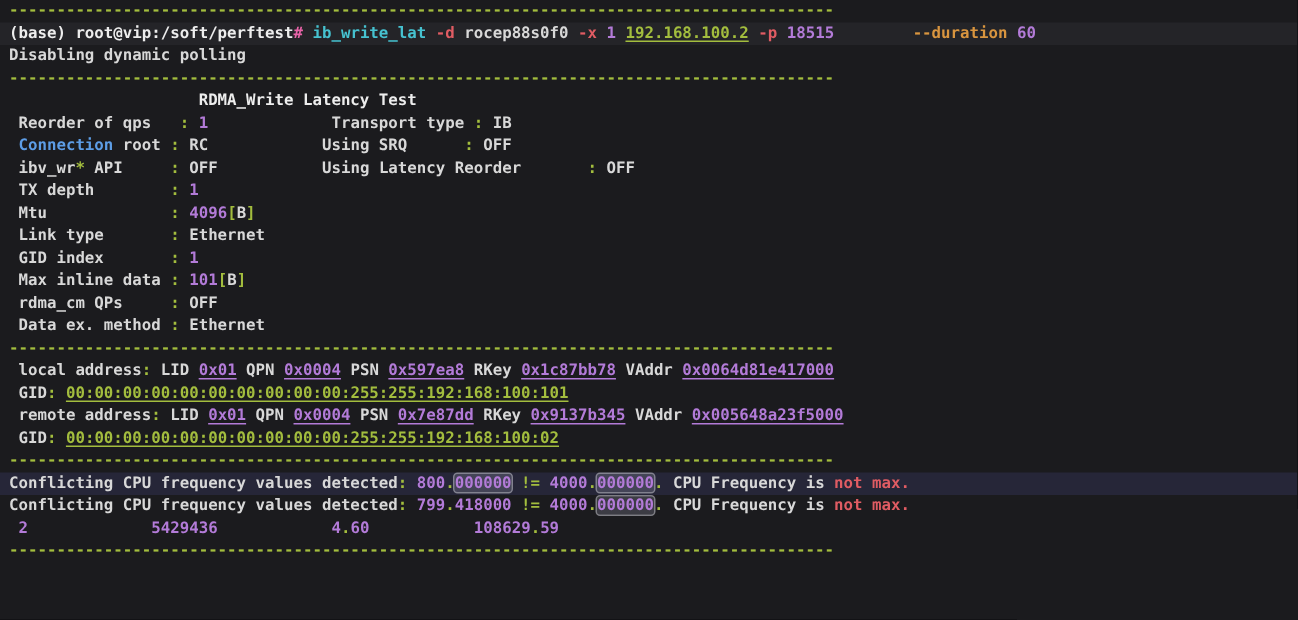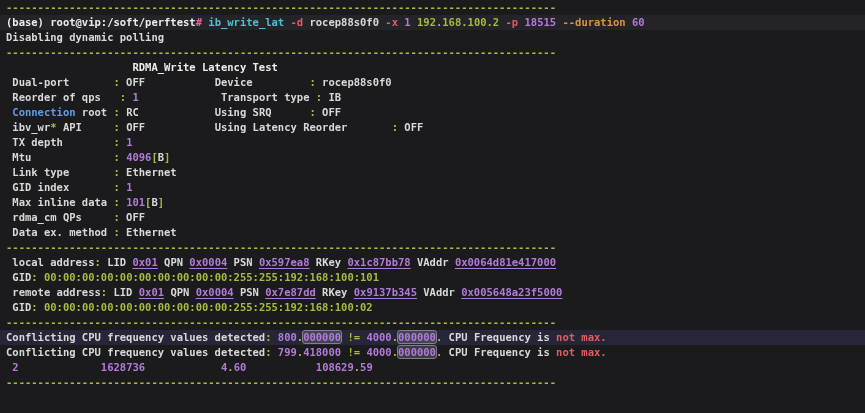--- a/index.html
+++ b/index.html
@@ -13,53 +13,52 @@
     line-height:15px;
     font-weight:600;
     color:var(--fg);
   }
   .line{white-space:pre;height:15px;padding-left:6px;}
   .hl-prompt{background:var(--prompt_hl);}
   .hl-row{background:var(--row_hl);}
   .fg{color:var(--fg);}
   .b{color:var(--bold);font-weight:700;}
   .sep,.oli{color:var(--olive);}
-  .oliu{color:var(--olive);text-decoration-thickness:1px;text-underline-offset:2px;}
+  .oliu{color:var(--olive);text-decoration:underline;text-decoration-thickness:1px;text-underline-offset:2px;}
   .pur{color:var(--purple);}
   .puru{color:var(--purple);text-decoration:underline;text-decoration-thickness:1px;text-underline-offset:2px;}
   .box{color:var(--purple);background:var(--match_bg);outline:1px solid var(--match_border);border-radius:2px;text-align:center;}
   .cy{color:var(--cyan);font-weight:700;}
   .red{color:var(--red);}
-  .org{color:var(--orange);}
+  .org{color:var(--orange);margin-left:46px;}
   .pk{color:var(--pink);}
   .bl{color:var(--blue);}
 </style>
 </head>
 <body>
 
 <div class="terminal">
     <div class="line"><span class="sep">---------------------------------------------------------------------------------------</span></div>
     <div class="line hl-prompt"><span class="b">(base) root@vip:/soft/perftest</span><span class="pk">#</span><span class="fg"> </span><span class="cy">ib_write_lat</span><span class="fg"> </span><span class="red">-d</span><span class="fg"> rocep88s0f0 </span><span class="red">-x</span><span class="fg"> </span><span class="pur">1</span><span class="fg"> </span><span class="oliu">192.168.100.2</span><span class="fg"> </span><span class="red">-p</span><span class="fg"> </span><span class="pur">18515</span><span class="fg"> </span><span class="org">--duration</span><span class="fg"> </span><span class="pur">60</span></div>
     <div class="line"><span class="fg">Disabling dynamic polling</span></div>
     <div class="line"><span class="sep">---------------------------------------------------------------------------------------</span></div>
     <div class="line"><span class="b">                    RDMA_Write Latency Test</span></div>
-    <div class="line"><span class="fg"> Dual-port       </span><span class="oli">:</span><span class="fg"> OFF           </span><span class="fg">Device         </span><span class="oli">:</span><span class="fg"> rocep88s0f0</span></div>
     <div class="line"><span class="fg"> Reorder of qps   </span><span class="oli">:</span><span class="fg"> </span><span class="pur">1</span><span class="fg">             </span><span class="fg">Transport type </span><span class="oli">:</span><span class="fg"> IB</span></div>
     <div class="line"><span class="fg"> </span><span class="bl">Connection</span><span class="fg"> root </span><span class="oli">:</span><span class="fg"> RC            </span><span class="fg">Using SRQ      </span><span class="oli">:</span><span class="fg"> OFF</span></div>
     <div class="line"><span class="fg"> ibv_wr</span><span class="oli">*</span><span class="fg"> API     </span><span class="oli">:</span><span class="fg"> OFF           </span><span class="fg">Using Latency Reorder       </span><span class="oli">:</span><span class="fg"> OFF</span></div>
     <div class="line"><span class="fg"> TX depth        </span><span class="oli">:</span><span class="fg"> </span><span class="pur">1</span></div>
     <div class="line"><span class="fg"> Mtu             </span><span class="oli">:</span><span class="fg"> </span><span class="pur">4096</span><span class="oli">[</span><span class="fg">B</span><span class="oli">]</span></div>
     <div class="line"><span class="fg"> Link type       </span><span class="oli">:</span><span class="fg"> Ethernet</span></div>
     <div class="line"><span class="fg"> GID index       </span><span class="oli">:</span><span class="fg"> </span><span class="pur">1</span></div>
     <div class="line"><span class="fg"> Max inline data </span><span class="oli">:</span><span class="fg"> </span><span class="pur">101</span><span class="oli">[</span><span class="fg">B</span><span class="oli">]</span></div>
     <div class="line"><span class="fg"> rdma_cm QPs     </span><span class="oli">:</span><span class="fg"> OFF</span></div>
     <div class="line"><span class="fg"> Data ex. method </span><span class="oli">:</span><span class="fg"> Ethernet</span></div>
     <div class="line"><span class="sep">---------------------------------------------------------------------------------------</span></div>
     <div class="line"><span class="fg"> local address</span><span class="oli">:</span><span class="fg"> LID </span><span class="puru">0x01</span><span class="fg"> QPN </span><span class="puru">0x0004</span><span class="fg"> PSN </span><span class="puru">0x597ea8</span><span class="fg"> RKey </span><span class="puru">0x1c87bb78</span><span class="fg"> VAddr </span><span class="puru">0x0064d81e417000</span></div>
     <div class="line"><span class="fg"> GID</span><span class="oli">:</span><span class="fg"> </span><span class="oliu">00:00:00:00:00:00:00:00:00:00:255:255:192:168:100:101</span></div>
     <div class="line"><span class="fg"> remote address</span><span class="oli">:</span><span class="fg"> LID </span><span class="puru">0x01</span><span class="fg"> QPN </span><span class="puru">0x0004</span><span class="fg"> PSN </span><span class="puru">0x7e87dd</span><span class="fg"> RKey </span><span class="puru">0x9137b345</span><span class="fg"> VAddr </span><span class="puru">0x005648a23f5000</span></div>
     <div class="line"><span class="fg"> GID</span><span class="oli">:</span><span class="fg"> </span><span class="oliu">00:00:00:00:00:00:00:00:00:00:255:255:192:168:100:02</span></div>
     <div class="line"><span class="sep">---------------------------------------------------------------------------------------</span></div>
     <div class="line hl-row"><span class="fg">Conflicting CPU frequency values detected</span><span class="oli">:</span><span class="fg"> </span><span class="pur">800</span><span class="oli">.</span><span class="box">000000</span><span class="fg"> </span><span class="oli">!=</span><span class="fg"> </span><span class="pur">4000</span><span class="oli">.</span><span class="box">000000</span><span class="oli">.</span><span class="fg"> CPU Frequency is </span><span class="red">not max.</span></div>
     <div class="line"><span class="fg">Conflicting CPU frequency values detected</span><span class="oli">:</span><span class="fg"> </span><span class="pur">799</span><span class="oli">.</span><span class="pur">418000</span><span class="fg"> </span><span class="oli">!=</span><span class="fg"> </span><span class="pur">4000</span><span class="oli">.</span><span class="box">000000</span><span class="oli">.</span><span class="fg"> CPU Frequency is </span><span class="red">not max.</span></div>
-    <div class="line"><span class="fg"> </span><span class="pur">2</span><span class="fg">             </span><span class="pur">1628736</span><span class="fg">            </span><span class="pur">4</span><span class="oli">.</span><span class="pur">60</span><span class="fg">           </span><span class="pur">108629</span><span class="oli">.</span><span class="pur">59</span></div>
+    <div class="line"><span class="fg"> </span><span class="pur">2</span><span class="fg">             </span><span class="pur">5429436</span><span class="fg">            </span><span class="pur">4</span><span class="oli">.</span><span class="pur">60</span><span class="fg">           </span><span class="pur">108629</span><span class="oli">.</span><span class="pur">59</span></div>
     <div class="line"><span class="sep">---------------------------------------------------------------------------------------</span></div>
   </div>
 
 </body></html>

